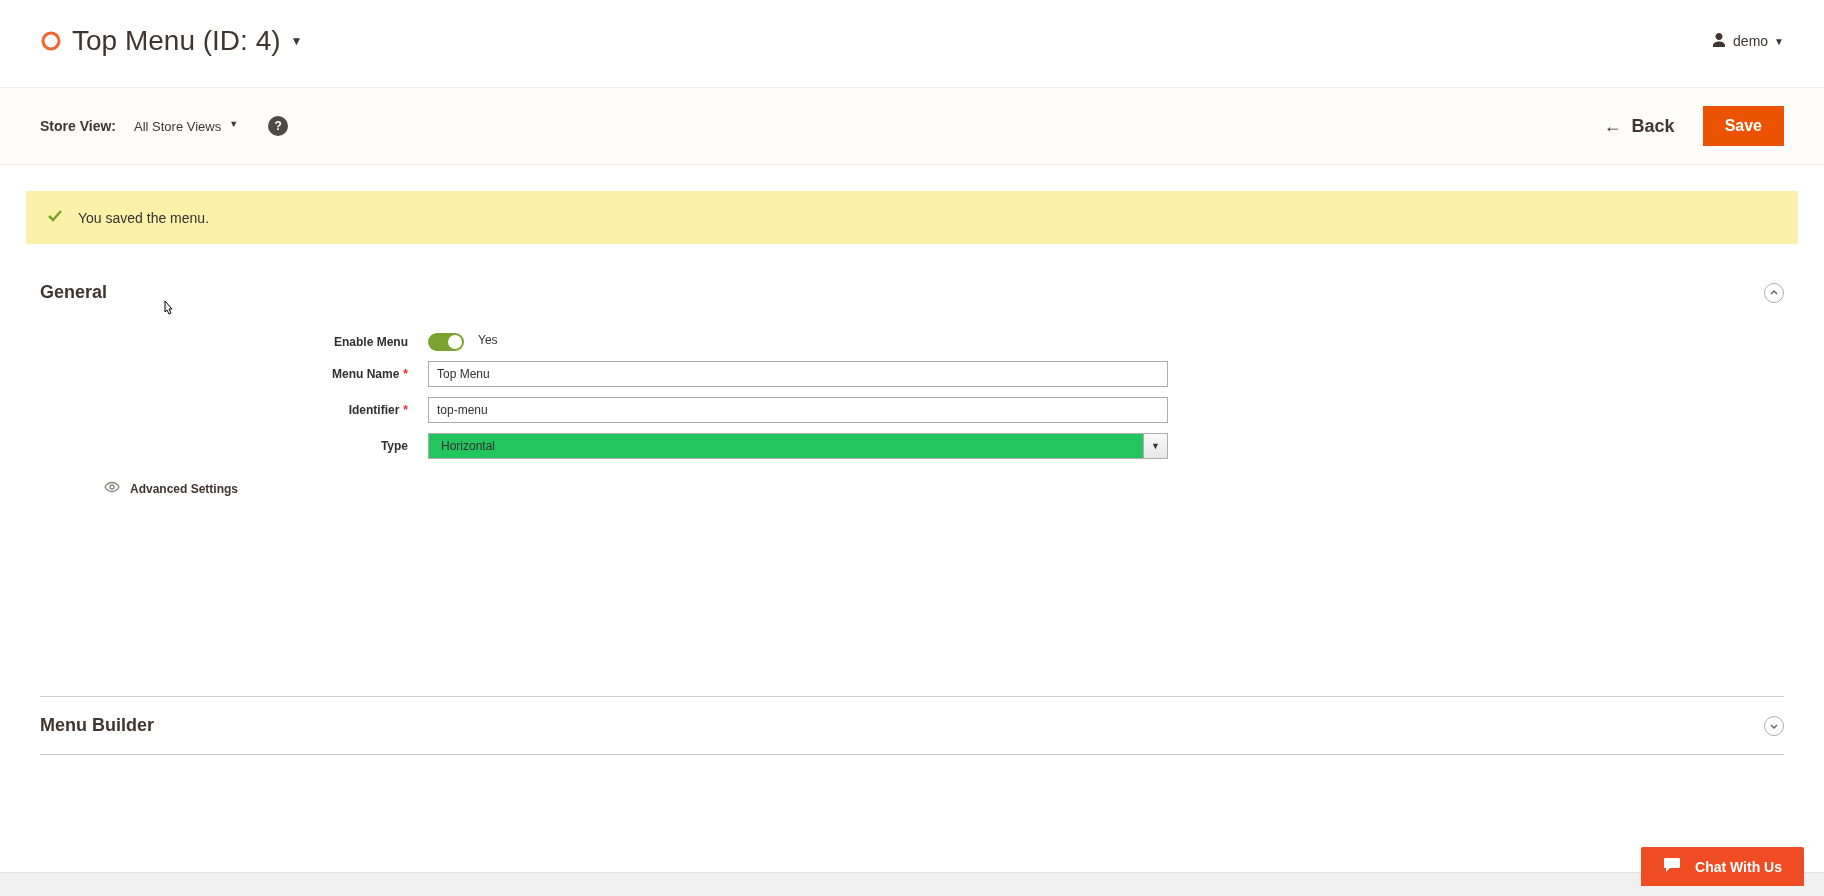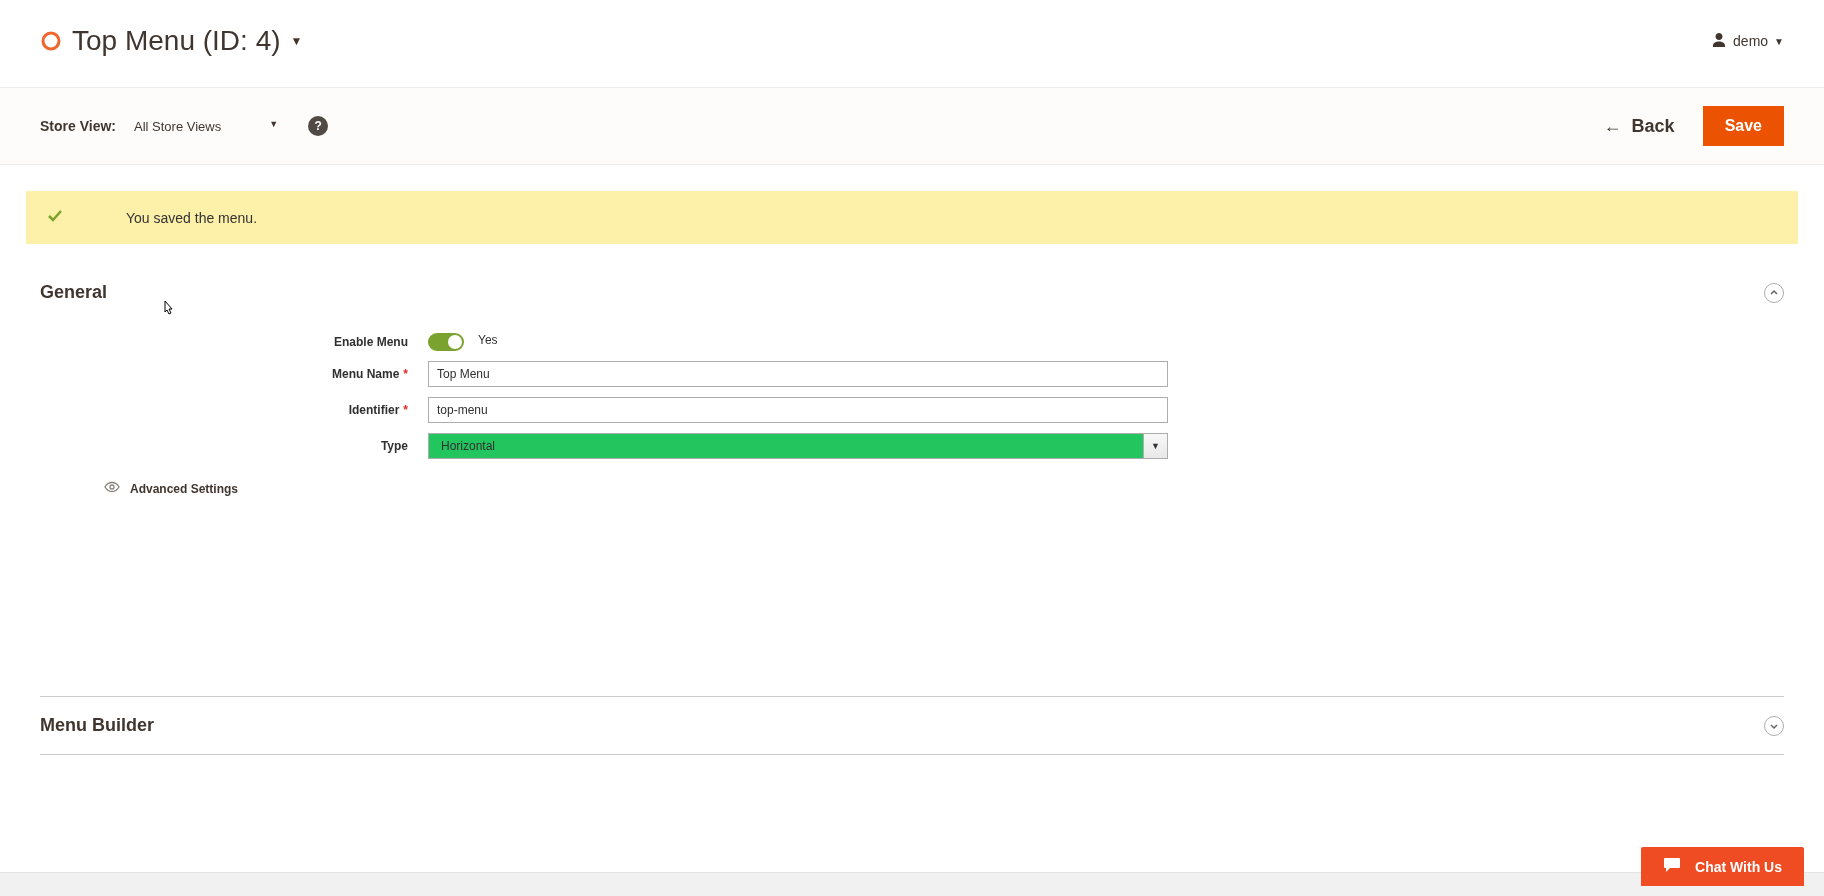--- a/index.html
+++ b/index.html
@@ -76,21 +76,20 @@
     font-weight: 700;
     margin-right: 18px;
     color: #41362f;
   }
   .store-view-select {
     display: flex;
     align-items: flex-start;
     color: #41362f;
     font-size: 13px;
     cursor: pointer;
-    gap: 40px;
   }
   .store-view-select .caret {
     margin-left: 8px;
     font-size: 9px;
   }
   .help-icon {
     margin-left: 30px;
     width: 20px;
     height: 20px;
     background: #514943;
@@ -130,21 +129,20 @@
     cursor: pointer;
   }
   .notice {
     background: #fdf0a9;
     margin: 26px -14px 0 -14px;
     padding: 16px 20px 16px 20px;
     display: flex;
     align-items: center;
     color: #333;
     font-size: 14px;
-    gap: 48px;
   }
   .notice-check {
     color: #79a22e;
     margin-right: 14px;
   }
   .section {
     margin-top: 38px;
   }
   .section-header {
     display: flex;

